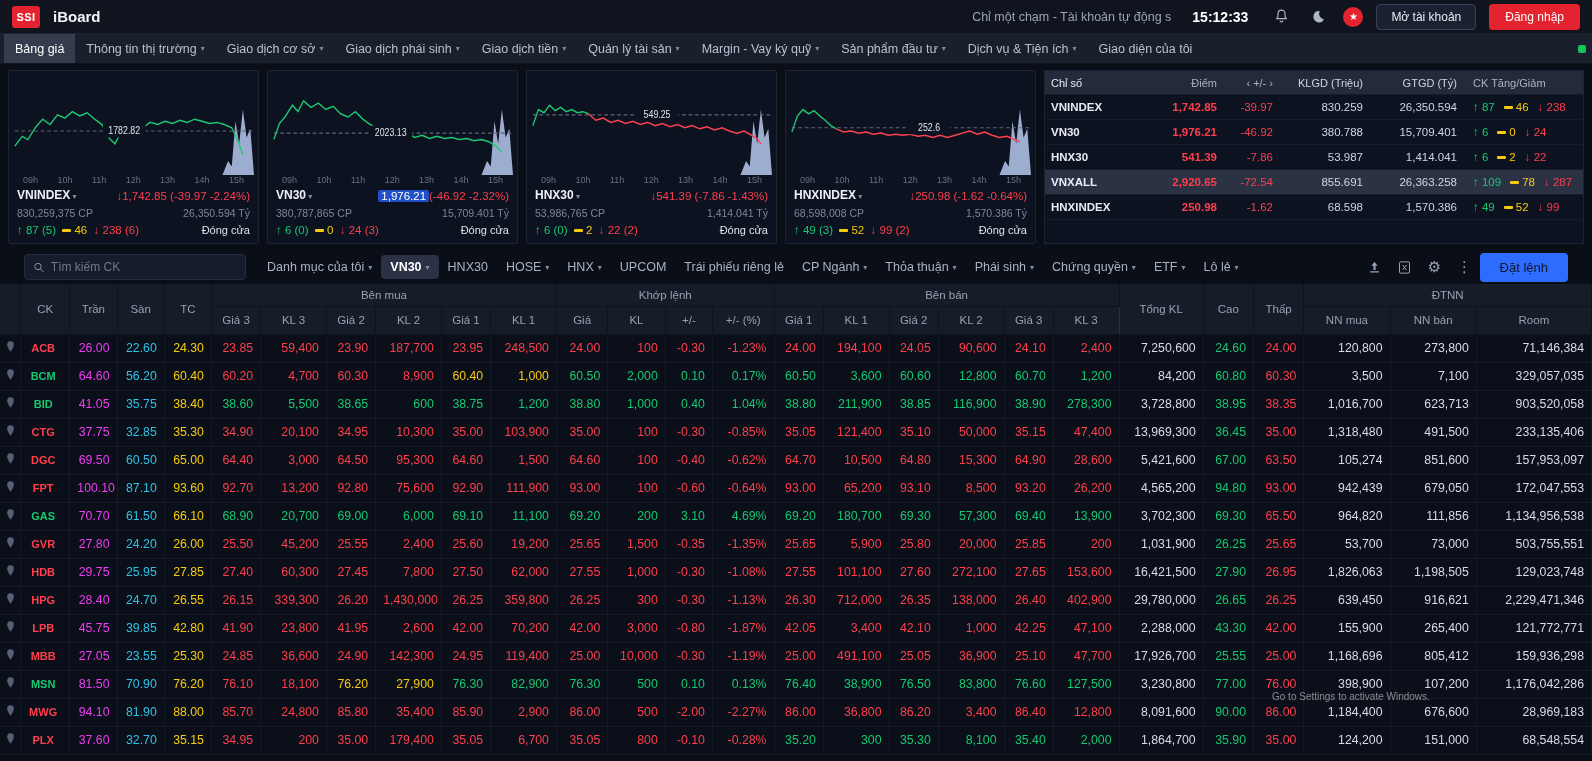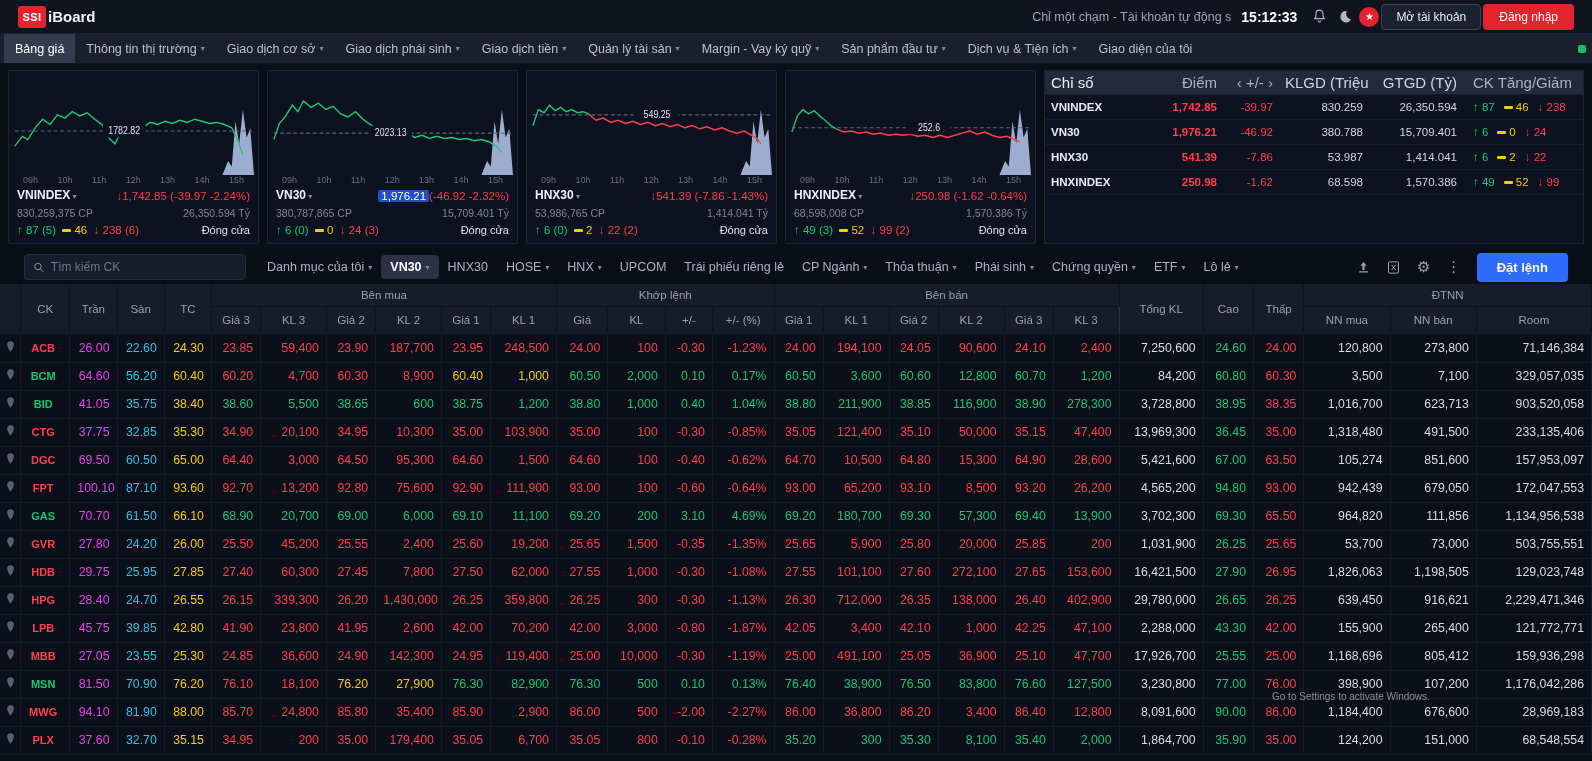--- a/index.html
+++ b/index.html
@@ -4,21 +4,21 @@
 <style>
 *{margin:0;padding:0;box-sizing:border-box}
 html,body{width:1592px;height:761px;overflow:hidden;background:#0a0e16;color:#d7dce8;
   font-family:"Liberation Sans","DejaVu Sans",sans-serif;font-size:12px;position:relative}
 
 
 .c-up{color:#16c871}.c-down{color:#ff3f4c}.c-ref{color:#f6cb0e}
 .c-ceil{color:#ee3df2}.c-floor{color:#2cc3e6}.c-white{color:#d7dce8}
 
 
-.topbar{height:34px;background:#10141f;display:flex;align-items:center;gap:2px;padding:0 18px;border-bottom:1px solid #1b2130}
+.topbar{height:34px;background:#10141f;display:flex;align-items:center;gap:13px;padding:0 12px;border-bottom:1px solid #1b2130}
 .logo{width:28px;height:22px;background:#e4232e;color:#fff;font-weight:bold;font-size:11px;display:flex;align-items:center;justify-content:center;border-radius:3px;letter-spacing:.5px;cursor:pointer}
 .appname{font-size:15px;font-weight:bold;color:#f2f4f8}
 .marquee{margin-left:auto;color:#9aa3b7;font-size:12.5px;white-space:nowrap}
 .clock{font-size:14px;font-weight:bold;color:#fff;margin:0 8px}
 .icon-btn{width:24px;height:24px;display:flex;align-items:center;justify-content:center;color:#aeb6c8;cursor:pointer}
 .badge-red{width:20px;height:20px;border-radius:50%;background:#e4232e;color:#fff;font-size:10px;display:flex;align-items:center;justify-content:center;cursor:pointer}
 .btn-outline{background:#1a2130;border:1px solid #39425a;color:#e8ebf2;font-size:12px;padding:5px 14px;border-radius:4px;cursor:pointer;font-family:inherit}
 .btn-red{background:#e4232e;border:none;color:#fff;font-size:12px;padding:6px 16px;border-radius:4px;cursor:pointer;font-family:inherit}
 
 
@@ -38,41 +38,41 @@
 .ch-line{display:flex;justify-content:space-between;align-items:center;line-height:17px;font-size:11.5px}
 .ch-name{color:#eef1f7;font-weight:bold;font-size:12px;cursor:pointer;white-space:nowrap}
 .ch-val{font-size:11.5px;font-weight:normal;white-space:nowrap}
 .ch-muted{color:#7d8699;font-size:10.5px}
 .ch-status{color:#dfe3ec;font-size:11px}
 .hl{background:#2050c8;color:#fff;padding:0 3px;border-radius:2px}
 .flat-dash{display:inline-block;width:9px;height:3px;background:#f6cb0e;border-radius:1px;margin-right:3px;vertical-align:middle}
 
 .index-panel{width:540px;background:#0d1220;border:1px solid #1d2433;font-size:11.5px;display:flex;flex-direction:column;overflow:hidden}
 .idx-row{display:flex;height:25px;align-items:center;border-bottom:1px solid #161c2a;cursor:pointer;white-space:nowrap}
-.idx-head{background:#232a3a;color:#aab2c4;font-size:15px;height:24px;cursor:default}
+.idx-head{background:#232a3a;color:#aab2c4;font-size:11px;height:24px;cursor:default}
 .idx-c{padding:0 6px;overflow:hidden}
 .ic-name{width:104px;color:#e8ecf4;font-weight:bold}
 .ic-point{width:74px;text-align:right;font-weight:bold}
 .ic-chg{width:56px;text-align:right}
 .ic-klgd{width:90px;text-align:right;color:#cfd5e2}
 .ic-gtgd{width:94px;text-align:right;color:#cfd5e2}
 .ic-adv{flex:1;display:flex;gap:9px;padding-left:10px}
 .idx-head .ic-name,.idx-head .ic-point{font-weight:normal}
 .idx-hl{background:#2a3244}
 
 
 .toolbar{height:34px;display:flex;align-items:center;gap:2px;padding:0 24px;background:#0a0e16}
 .search{width:222px;height:26px;background:#161c29;border:1px solid #252d3e;border-radius:4px;display:flex;align-items:center;gap:6px;padding:0 8px;margin-right:10px}
 .search input{background:transparent;border:none;outline:none;color:#dfe3ec;font-size:12px;width:100%;font-family:inherit}
 .search input::placeholder{color:#6f7890}
 .tab{display:flex;align-items:center;gap:4px;padding:5px 9px;color:#aab2c4;font-size:12.5px;border-radius:4px;cursor:pointer;white-space:nowrap}
 .tab.active{background:#2b3246;color:#fff;font-weight:bold}
 .tb-icons{margin-left:auto;display:flex;align-items:center;gap:12px;color:#9aa3b7}
 .tb-icons .ic{width:18px;height:18px;display:flex;align-items:center;justify-content:center;cursor:pointer;font-size:15px}
-.btn-order{background:#2e6bff;color:#fef9c3;border:none;font-size:13px;padding:7px 20px;border-radius:4px;margin-left:12px;cursor:pointer;font-family:inherit;font-weight:bold}
+.btn-order{background:#2e6bff;color:#0f172a;border:none;font-size:13px;padding:7px 20px;border-radius:4px;margin-left:4px;cursor:pointer;font-family:inherit;font-weight:normal}
 
 
 table.board{width:100%;border-collapse:collapse;table-layout:fixed}
 .board th{background:#171c29;color:#97a0b4;font-weight:normal;font-size:11.5px;text-align:center;
   border-right:1px solid #0e1320;border-bottom:1px solid #0e1320;padding:0 3px;white-space:nowrap;overflow:hidden;cursor:pointer}
 .board thead tr:first-child th{height:22px}
 .board thead tr:last-child th{height:28px}
 .board td{height:28px;padding:0 7px;text-align:right;white-space:nowrap;overflow:hidden;font-size:12.3px;
   border-right:1px solid #141a26;border-bottom:1px solid #141a26;background:#0b0f19}
 .board td.sym{text-align:center;font-weight:bold;font-size:11px;padding-left:3px}
@@ -320,20 +320,32 @@
         <div class="idx-row">
           <div class="idx-c ic-name">HNX30</div>
           <div class="idx-c ic-point c-down">541.39</div>
           <div class="idx-c ic-chg c-down">-7.86</div>
           <div class="idx-c ic-klgd">53.987</div>
           <div class="idx-c ic-gtgd">1,414.041</div>
           <div class="idx-c ic-adv">
             <span class="c-up">↑ 6</span>
             <span class="c-ref"><span class="flat-dash"></span>2</span>
             <span class="c-down">↓ 22</span>
+          </div>
+        </div>
+        <div class="idx-row idx-hl">
+          <div class="idx-c ic-name">VNXALL</div>
+          <div class="idx-c ic-point c-down">2,920.65</div>
+          <div class="idx-c ic-chg c-down">-72.54</div>
+          <div class="idx-c ic-klgd">855.691</div>
+          <div class="idx-c ic-gtgd">26,363.258</div>
+          <div class="idx-c ic-adv">
+            <span class="c-up">↑ 109</span>
+            <span class="c-ref"><span class="flat-dash"></span>78</span>
+            <span class="c-down">↓ 287</span>
           </div>
         </div>
         <div class="idx-row">
           <div class="idx-c ic-name">HNXINDEX</div>
           <div class="idx-c ic-point c-down">250.98</div>
           <div class="idx-c ic-chg c-down">-1.62</div>
           <div class="idx-c ic-klgd">68.598</div>
           <div class="idx-c ic-gtgd">1,570.386</div>
           <div class="idx-c ic-adv">
             <span class="c-up">↑ 49</span>

